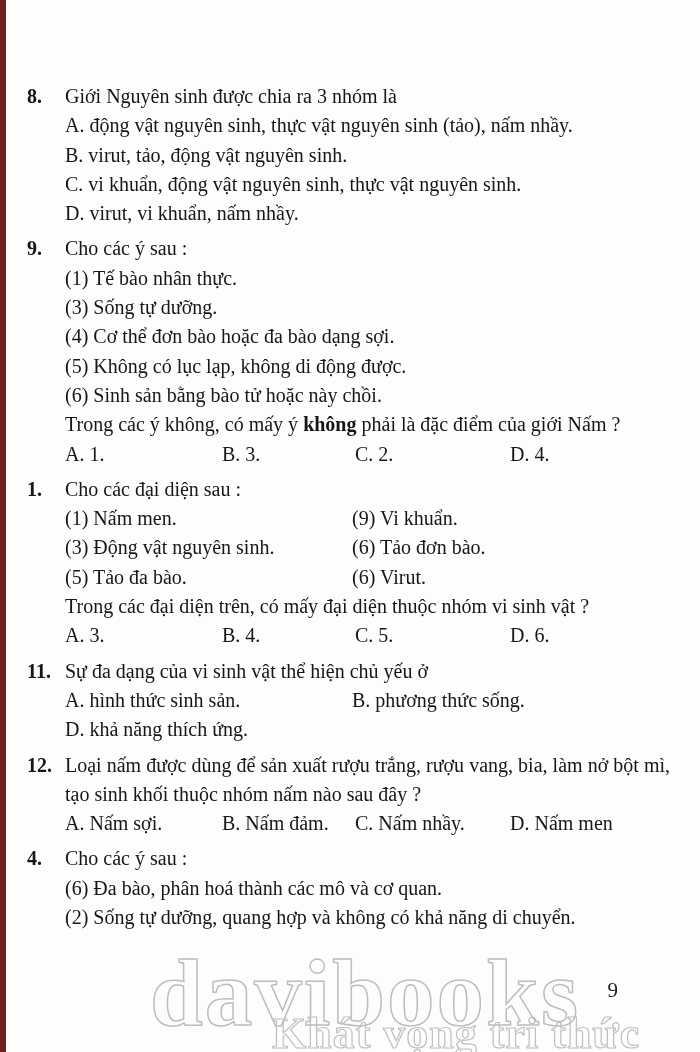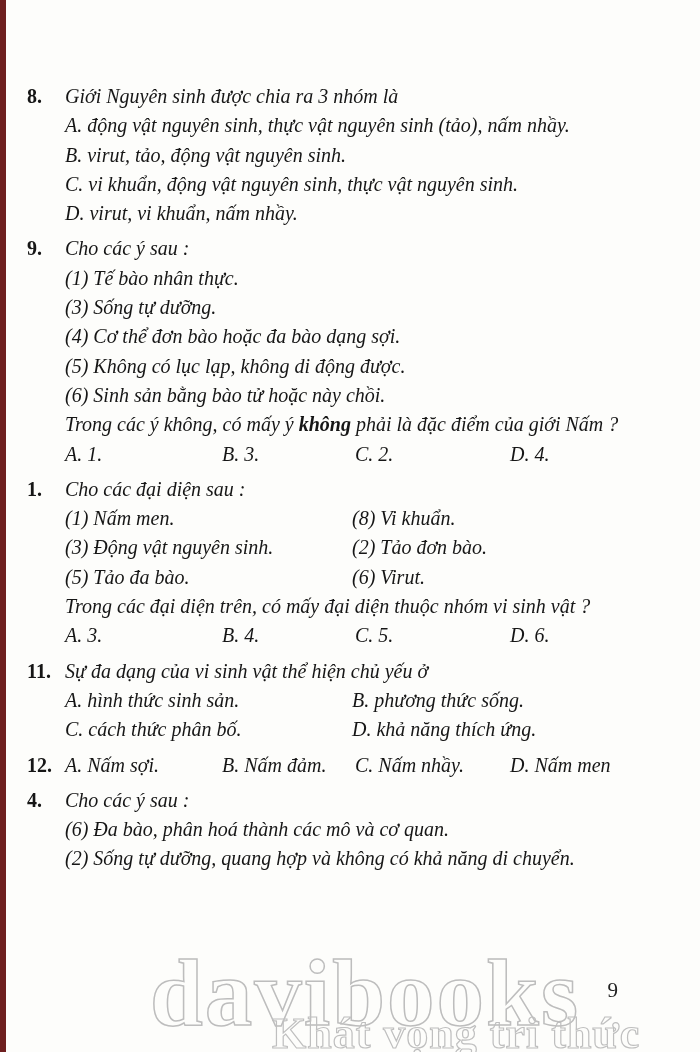--- a/index.html
+++ b/index.html
@@ -17,21 +17,21 @@
     width:6px; height:1052px;
     background:#6e1f1f;
   }
   .content {
     position:absolute;
     left:27px; top:82px; right:30px;
     z-index:2;
   }
   .q { display:flex; margin-bottom:6px; line-height:29.3px; }
   .qnum { font-weight:bold; width:38px; flex:none; }
-  .qbody { flex:1; min-width:0;font-style:italic; }
+  .qbody { flex:1; min-width:0; }
   .stem-justify { text-align:justify; }
   .cols2 { display:grid; grid-template-columns:287px 1fr; }
   .opts4 { display:grid; grid-template-columns:157px 133px 155px 1fr; }
   .watermark {
     position:absolute; z-index:3; pointer-events:none;
     font-weight:bold; color:transparent;
     -webkit-text-stroke:1.5px #bdbdbd;
     white-space:nowrap;
   }
   .wm-brand { left:150px; top:928px; font-size:95px; letter-spacing:2px;margin-top:10px; }
@@ -78,52 +78,52 @@
       </div>
     </div>
   </div>
 
   <div class="q">
     <span class="qnum">1.</span>
     <div class="qbody">
       <div>Cho các đại diện sau :</div>
       <div class="cols2">
         <span>(1) Nấm men.</span>
-        <span>(8) Vi khuẩn.</span>
+        <span>(9) Vi khuẩn.</span>
         <span>(3) Động vật nguyên sinh.</span>
-        <span>(2) Tảo đơn bào.</span>
+        <span>(6) Tảo đơn bào.</span>
         <span>(5) Tảo đa bào.</span>
         <span>(6) Virut.</span>
       </div>
       <div>Trong các đại diện trên, có mấy đại diện thuộc nhóm vi sinh vật ?</div>
       <div class="opts4">
         <span>A. 3.</span>
         <span>B. 4.</span>
         <span>C. 5.</span>
         <span>D. 6.</span>
       </div>
     </div>
   </div>
 
   <div class="q">
     <span class="qnum">11.</span>
     <div class="qbody">
       <div>Sự đa dạng của vi sinh vật thể hiện chủ yếu ở</div>
       <div class="cols2">
         <span>A. hình thức sinh sản.</span>
         <span>B. phương thức sống.</span>
-        <span>C. cách thức phân bố.</span>
         <span>D. khả năng thích ứng.</span>
       </div>
     </div>
   </div>
 
   <div class="q">
     <span class="qnum">12.</span>
     <div class="qbody">
+      <div class="stem-justify">Loại nấm được dùng để sản xuất rượu trắng, rượu vang, bia, làm nở bột mì, tạo sinh khối thuộc nhóm nấm nào sau đây ?</div>
       <div class="opts4">
         <span>A. Nấm sợi.</span>
         <span>B. Nấm đảm.</span>
         <span>C. Nấm nhầy.</span>
         <span>D. Nấm men</span>
       </div>
     </div>
   </div>
 
   <div class="q">

